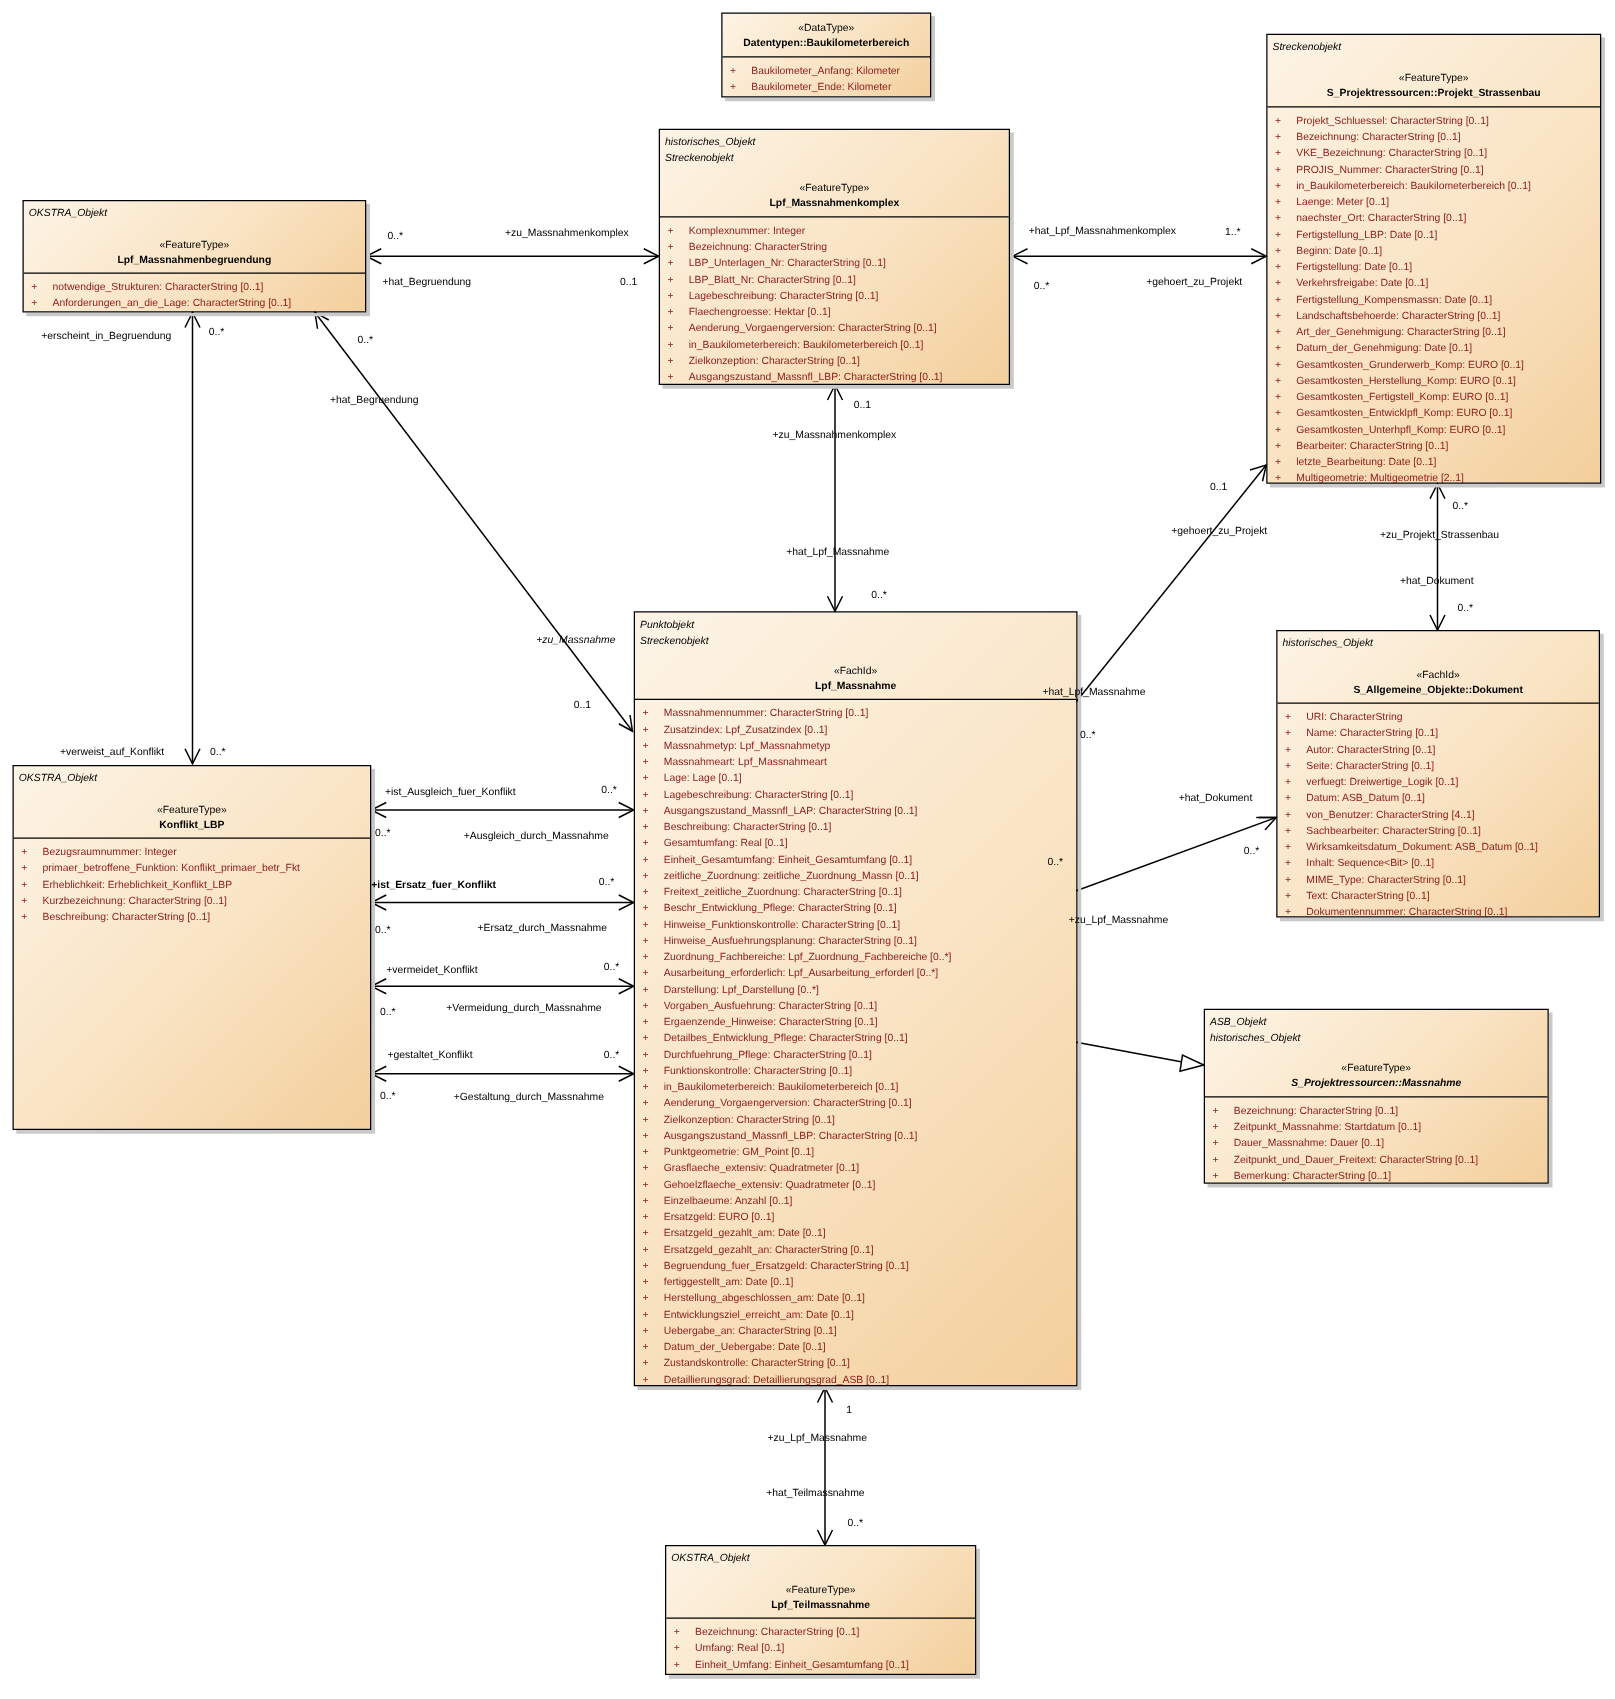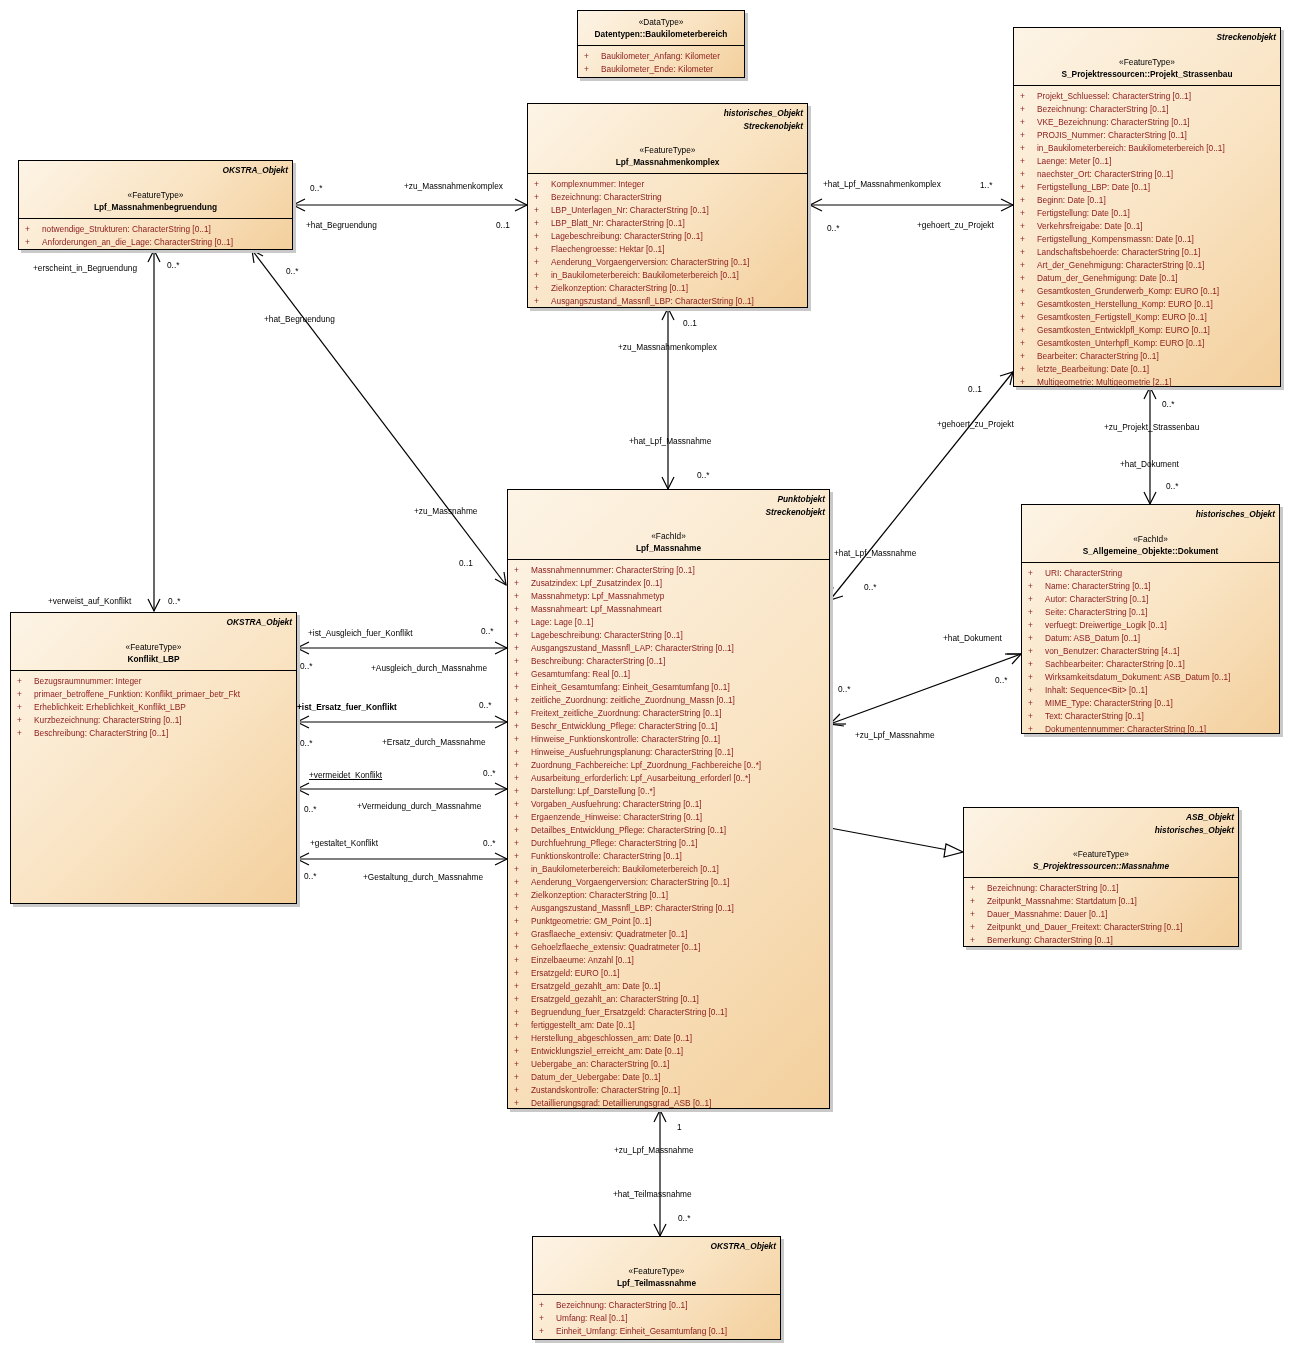--- a/index.html
+++ b/index.html
@@ -3,21 +3,21 @@
 <meta charset="utf-8">
 <style>
   html, body { margin:0; padding:0; background:#ffffff; }
   body { width:1292px; height:1359px; position:relative; overflow:hidden;
          font-family:"Liberation Sans", sans-serif; }
   #wires { position:absolute; left:0; top:0; width:1292px; height:1359px; }
   .cls { position:absolute; box-sizing:border-box; border:1px solid #000;
          background:linear-gradient(135deg,#fdf4e6 0%,#f9e3c2 55%,#f3cf9c 100%);
          box-shadow:3px 3px 0 #c9c9c9; font-size:8.3px; color:#000; }
   .cls .head { border-bottom:1px solid #000; padding:3px 4px 5px 4px; }
-  .cls .tv { text-align:right; font-style:italic; line-height:12.5px;font-weight:bold; }
+  .cls .tv { text-align:left; font-style:italic; line-height:12.5px; }
   .cls .st { text-align:center; margin-top:12px; line-height:12px; }
   .cls .nm { text-align:center; font-weight:bold; line-height:12px; }
   .cls .nm.it { font-style:italic; }
   .cls .attrs { padding:4px 4px 3px 4px; }
   .attr { display:flex; line-height:13px; color:#8b1a1a; white-space:nowrap; }
   .attr .vis { width:17px; flex:none; padding-left:2px; }
   .lbl { position:absolute; font-size:8.3px; color:#000; white-space:nowrap; line-height:10px; }
 </style>
 </head>
 <body>
@@ -258,21 +258,21 @@
       <div class="attr">
         <span class="vis">+</span>
         <span>notwendige_Strukturen: CharacterString [0..1]</span>
       </div>
       <div class="attr">
         <span class="vis">+</span>
         <span>Anforderungen_an_die_Lage: CharacterString [0..1]</span>
       </div>
     </div>
   </div>
-<div class="cls" style="left:507px;top:489px;width:323px;height:620px;">
+<div class="cls" style="left:507px;top:489px;width:355px;height:620px;">
     <div class="head">
       <div class="tv">Punktobjekt</div>
       <div class="tv">Streckenobjekt</div>
       <div class="st">«FachId»</div>
       <div class="nm">Lpf_Massnahme</div>
     </div>
     <div class="attrs">
       <div class="attr">
         <span class="vis">+</span>
         <span>Massnahmennummer: CharacterString [0..1]</span>
@@ -595,21 +595,21 @@
 <span class="lbl" style="left:827px;top:223px;">0..*</span>
 <span class="lbl" style="left:917px;top:220px;">+gehoert_zu_Projekt</span>
 
 <span class="lbl" style="left:33px;top:263px;">+erscheint_in_Begruendung</span>
 <span class="lbl" style="left:167px;top:260px;">0..*</span>
 <span class="lbl" style="left:48px;top:596px;">+verweist_auf_Konflikt</span>
 <span class="lbl" style="left:168px;top:596px;">0..*</span>
 
 <span class="lbl" style="left:286px;top:266px;">0..*</span>
 <span class="lbl" style="left:264px;top:314px;">+hat_Begruendung</span>
-<span class="lbl" style="left:414px;top:506px;">+zu_Massnahme</span>
+<span class="lbl" style="left:429px;top:506px;font-style:italic;">+zu_Massnahme</span>
 <span class="lbl" style="left:459px;top:558px;">0..1</span>
 
 <span class="lbl" style="left:683px;top:318px;">0..1</span>
 <span class="lbl" style="left:618px;top:342px;">+zu_Massnahmenkomplex</span>
 <span class="lbl" style="left:629px;top:436px;">+hat_Lpf_Massnahme</span>
 <span class="lbl" style="left:697px;top:470px;">0..*</span>
 
 <span class="lbl" style="left:968px;top:384px;">0..1</span>
 <span class="lbl" style="left:937px;top:419px;">+gehoert_zu_Projekt</span>
 <span class="lbl" style="left:834px;top:548px;">+hat_Lpf_Massnahme</span>
@@ -628,21 +628,21 @@
 <span class="lbl" style="left:308px;top:628px;">+ist_Ausgleich_fuer_Konflikt</span>
 <span class="lbl" style="left:481px;top:626px;">0..*</span>
 <span class="lbl" style="left:300px;top:661px;">0..*</span>
 <span class="lbl" style="left:371px;top:663px;">+Ausgleich_durch_Massnahme</span>
 
 <span class="lbl" style="left:297px;top:702px;font-weight:bold;">+ist_Ersatz_fuer_Konflikt</span>
 <span class="lbl" style="left:479px;top:700px;">0..*</span>
 <span class="lbl" style="left:300px;top:738px;">0..*</span>
 <span class="lbl" style="left:382px;top:737px;">+Ersatz_durch_Massnahme</span>
 
-<span class="lbl" style="left:309px;top:770px;text-decoration:underline;">+vermeidet_Konflikt</span>
+<span class="lbl" style="left:309px;top:770px;">+vermeidet_Konflikt</span>
 <span class="lbl" style="left:483px;top:768px;">0..*</span>
 <span class="lbl" style="left:304px;top:804px;">0..*</span>
 <span class="lbl" style="left:357px;top:801px;">+Vermeidung_durch_Massnahme</span>
 
 <span class="lbl" style="left:310px;top:838px;">+gestaltet_Konflikt</span>
 <span class="lbl" style="left:483px;top:838px;">0..*</span>
 <span class="lbl" style="left:304px;top:871px;">0..*</span>
 <span class="lbl" style="left:363px;top:872px;">+Gestaltung_durch_Massnahme</span>
 
 <span class="lbl" style="left:677px;top:1122px;">1</span>

